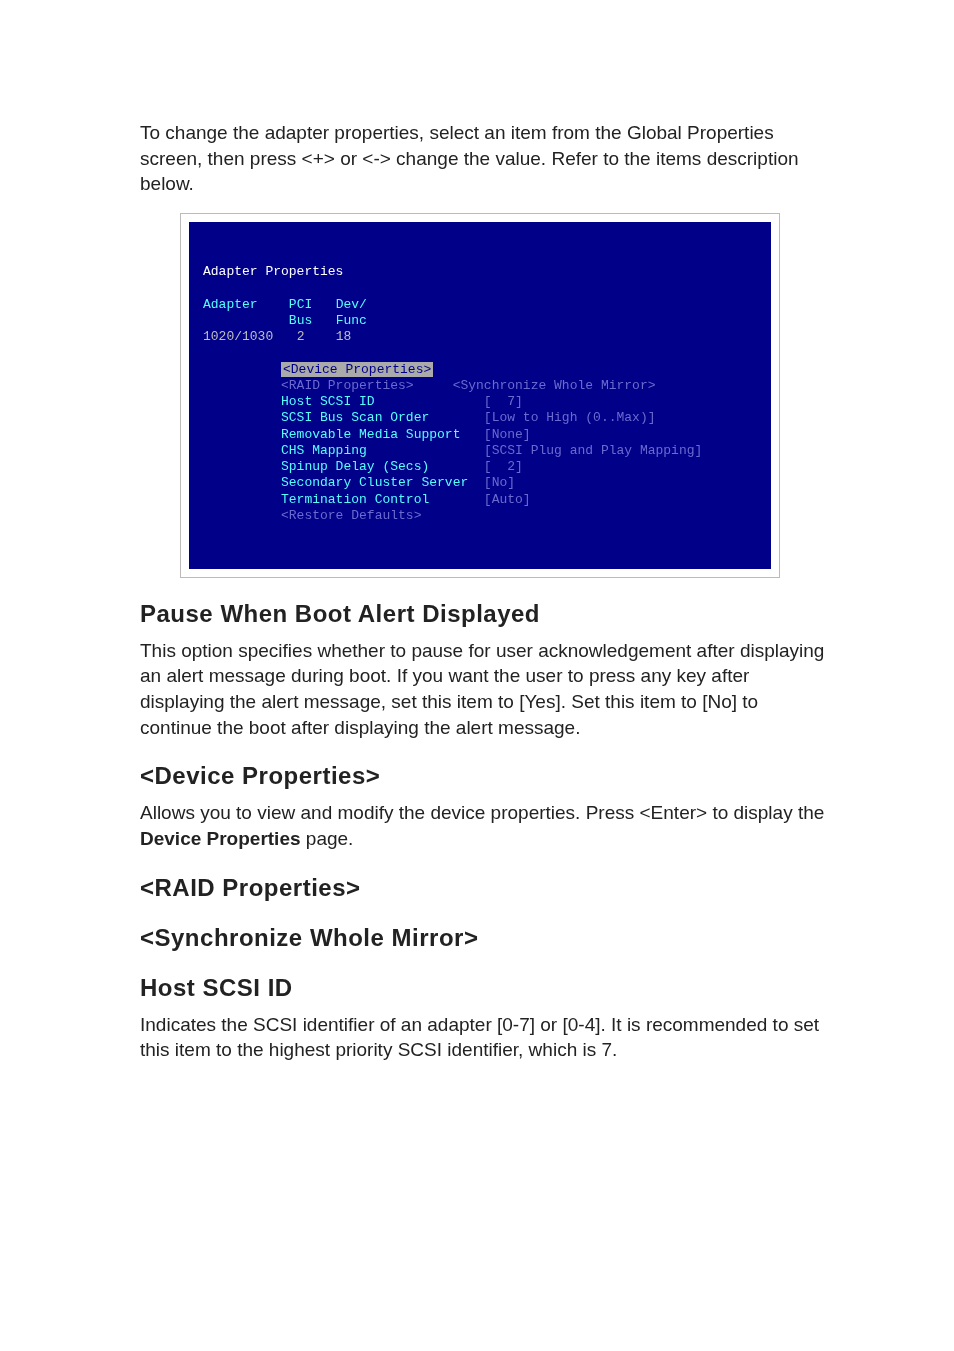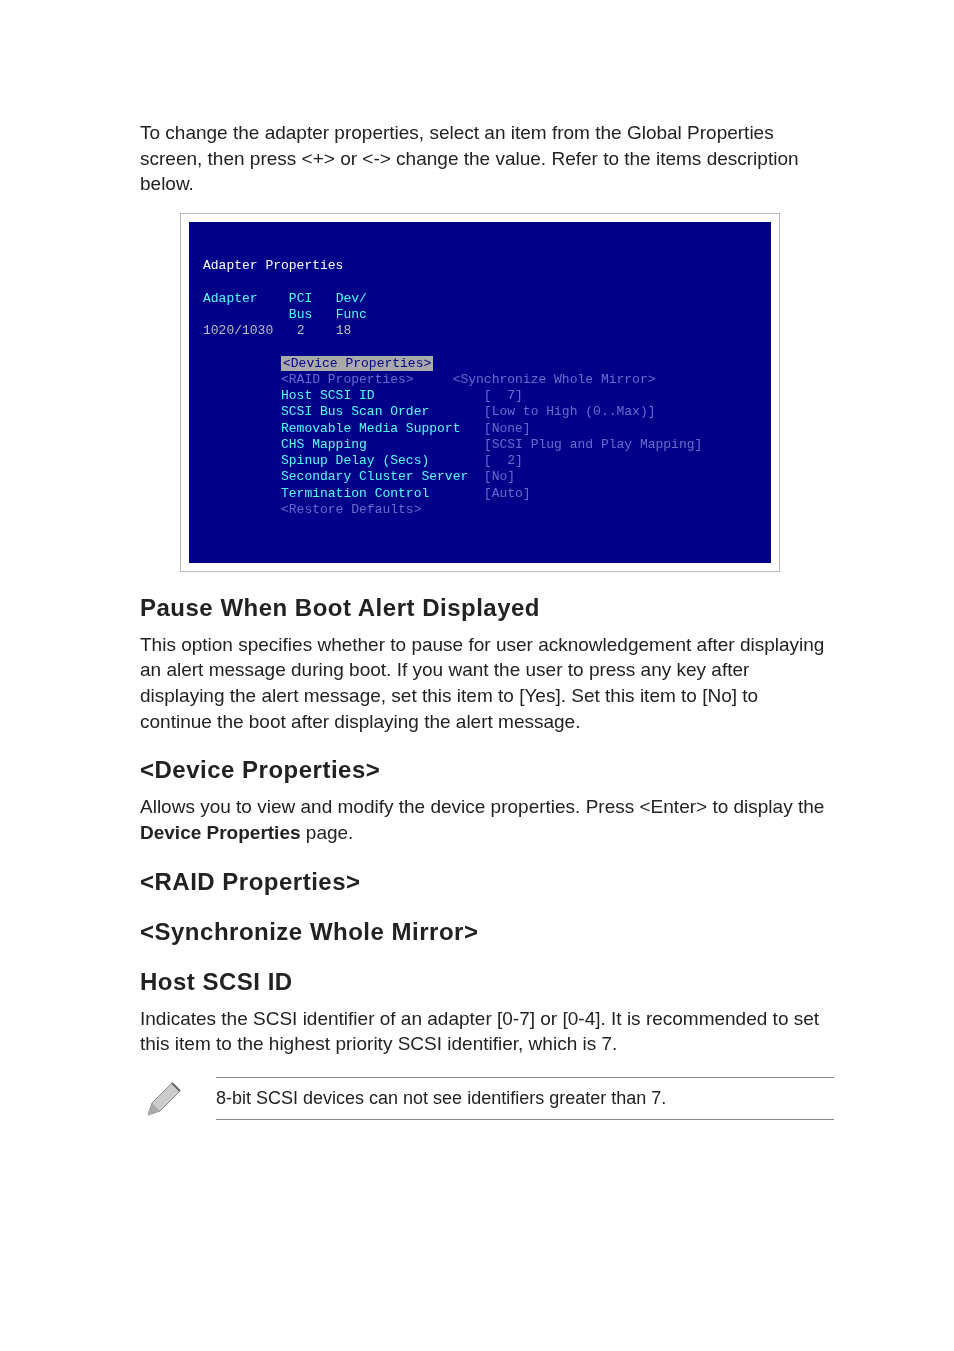--- a/index.html
+++ b/index.html
@@ -29,21 +29,21 @@
     margin: 8px 0 22px 40px;
     background: #fff;
     border: 1px solid #bbb;
     padding: 8px;
     width: 600px;
   }
   .bios {
     font-family: "Courier New", monospace;
     background: #000088; 
     color: #dcdcdc;
-    padding: 20px 14px 12px 14px;
+    padding: 26px 14px 12px 14px;
     font-size: 13px;
     line-height: 1.25;
     white-space: pre;
     position: relative;
     min-height: 280px;
   }
   .bios .hdr  { color: #55ffff; }
   .bios .grey { color: #bfbfbf; }
   .bios .cyan { color: #55ffff; }
   .bios .dim  { color: #6a6ad0; }
@@ -116,24 +116,14 @@
     <span>Allows you to view and modify the device properties. Press &lt;Enter&gt; to display the </span><span class="bold">Device Properties</span><span> page.</span>
   </p>
 
   <h3 class="sub">&lt;RAID Properties&gt;</h3>
 
   <h3 class="sub">&lt;Synchronize Whole Mirror&gt;</h3>
 
   <h3 class="sub">Host SCSI ID</h3>
   <p class="body">Indicates the SCSI identifier of an adapter [0-7] or [0-4]. It is recommended to set this item to the highest priority SCSI identifier, which is 7.</p>
 
-  <div class="note-row">
-    <div class="note-icon">
-      <svg viewBox="0 0 48 48">
-        <path d="M8 40 L12 28 L32 8 L40 16 L20 36 Z" fill="#ccc" stroke="#888" stroke-width="1"></path>
-        <path d="M32 8 L40 16" stroke="#666" stroke-width="2"></path>
-        <path d="M8 40 L12 28 L20 36 Z" fill="#aaa"></path>
-      </svg>
-    </div>
-    <div class="note-box">8-bit SCSI devices can not see identifiers greater than 7.</div>
-  </div>
 
 </div>
 
 </body></html>

